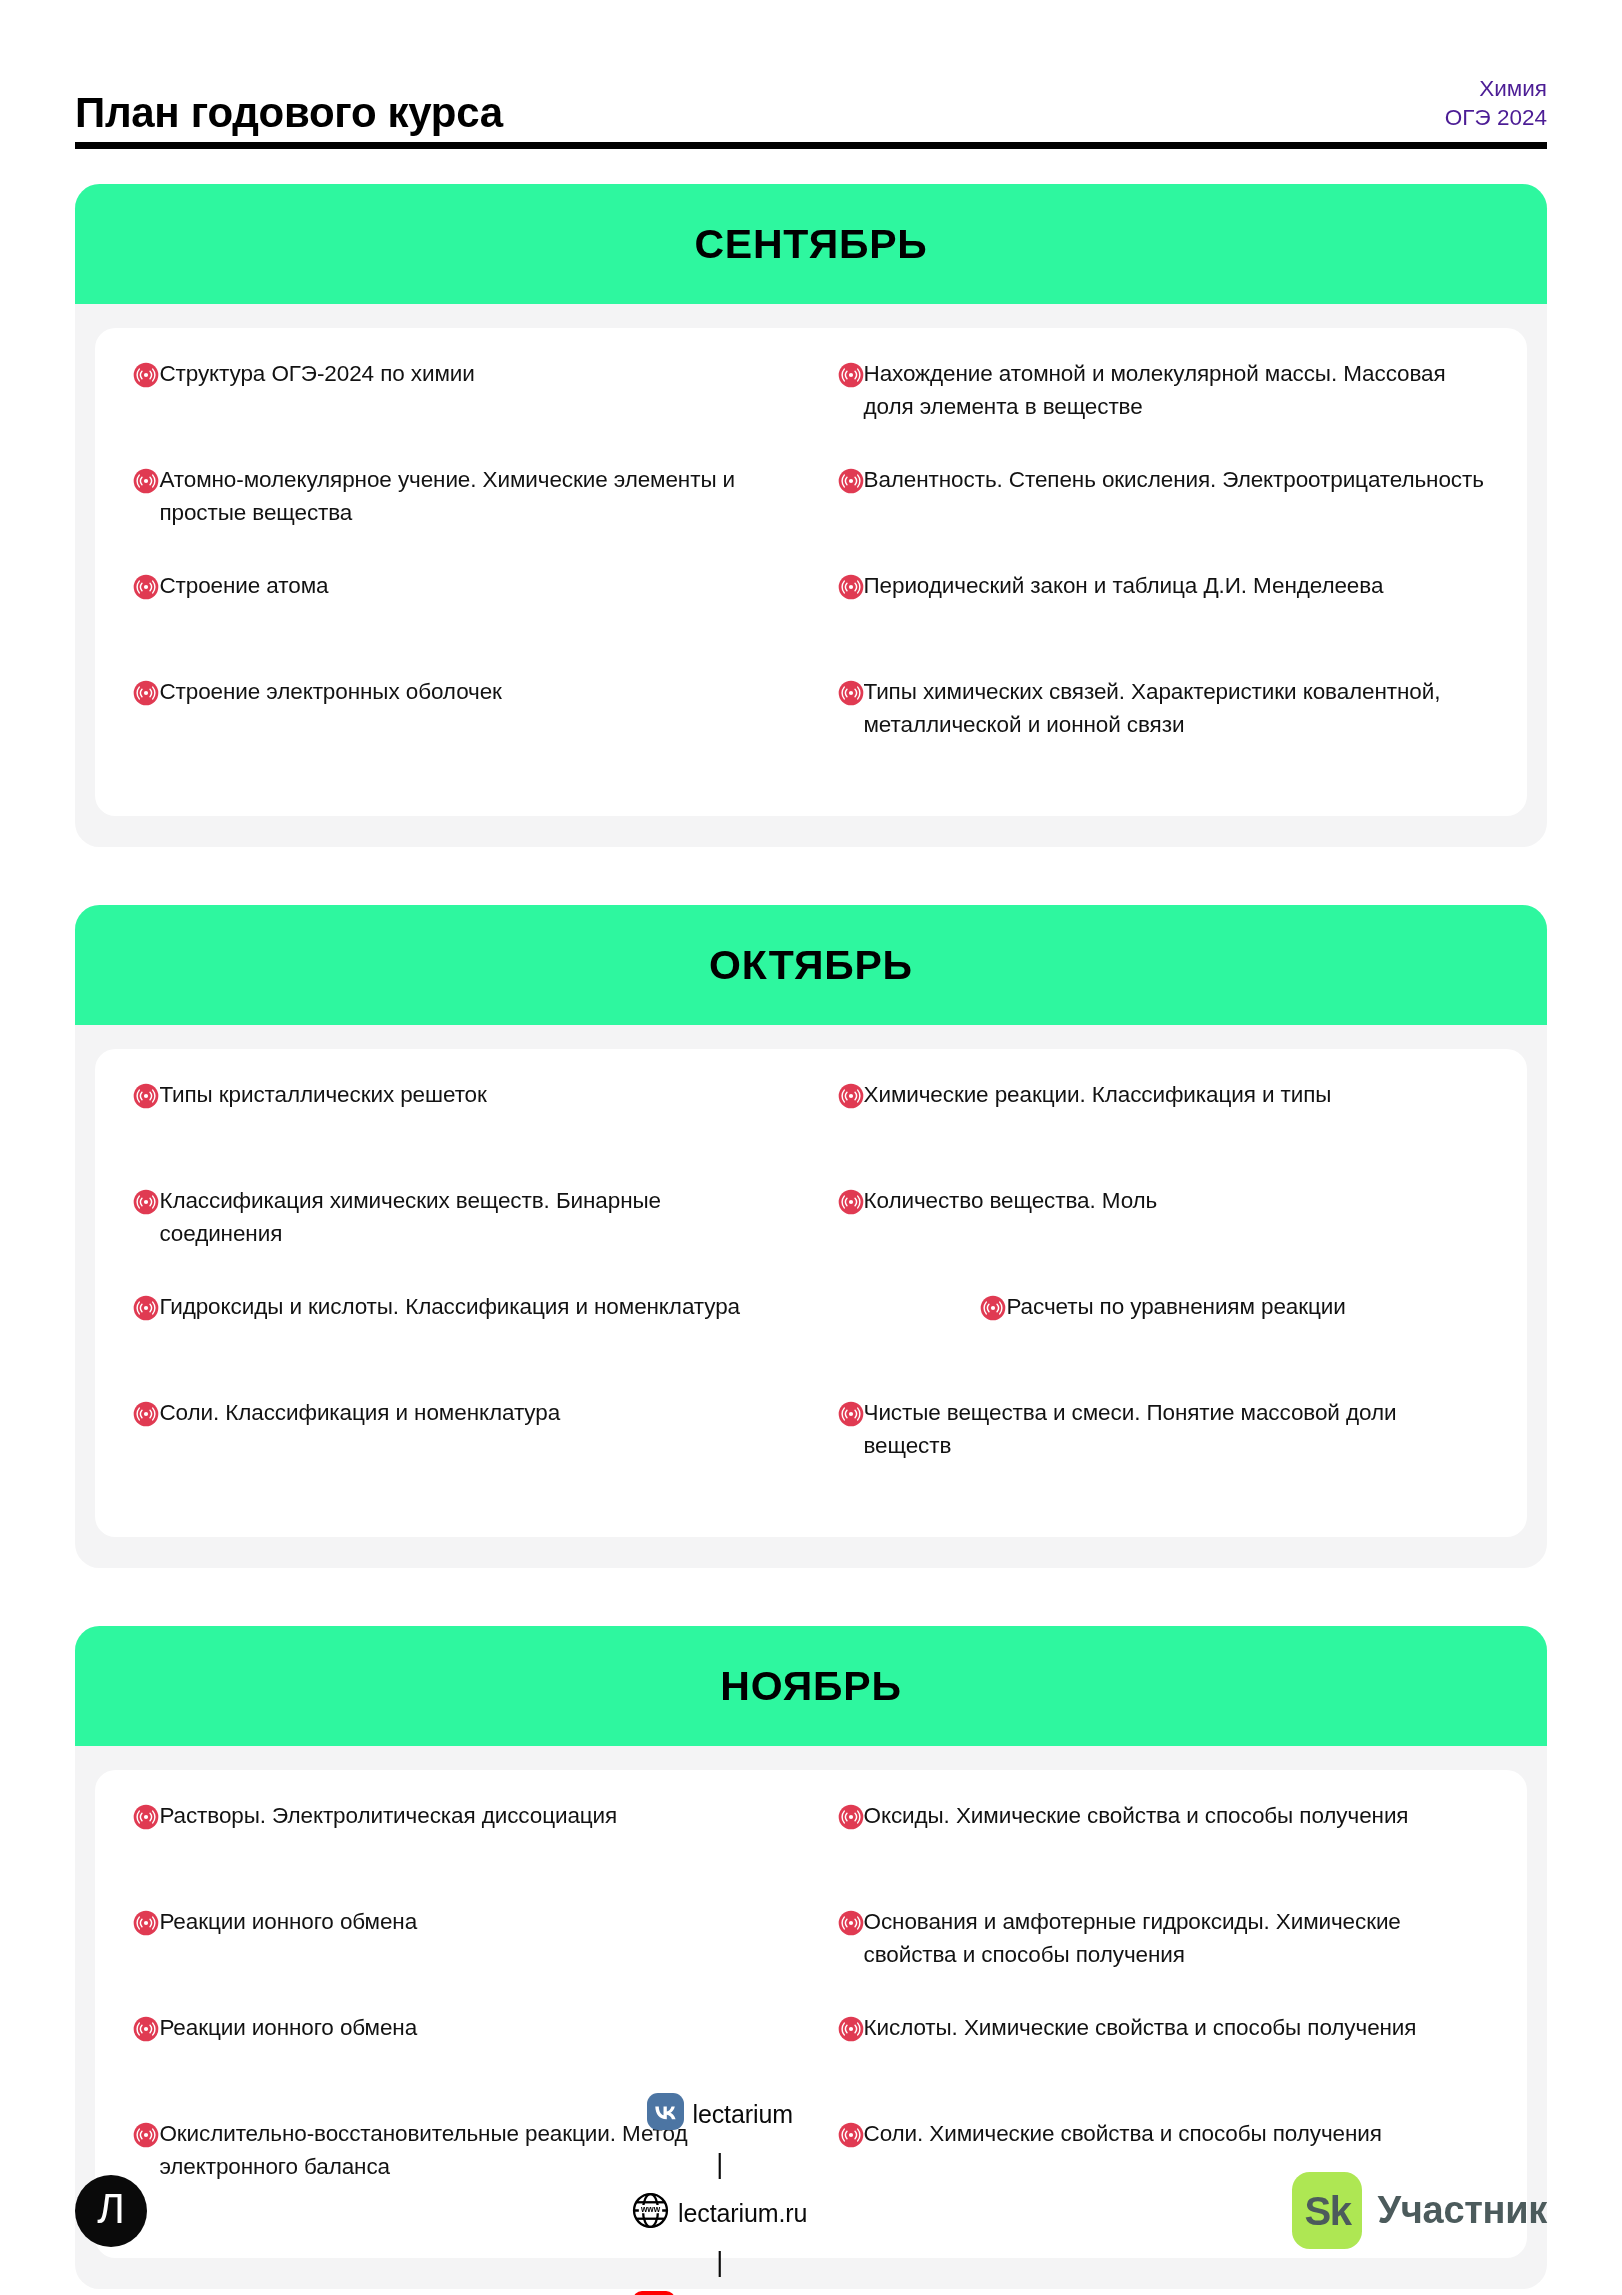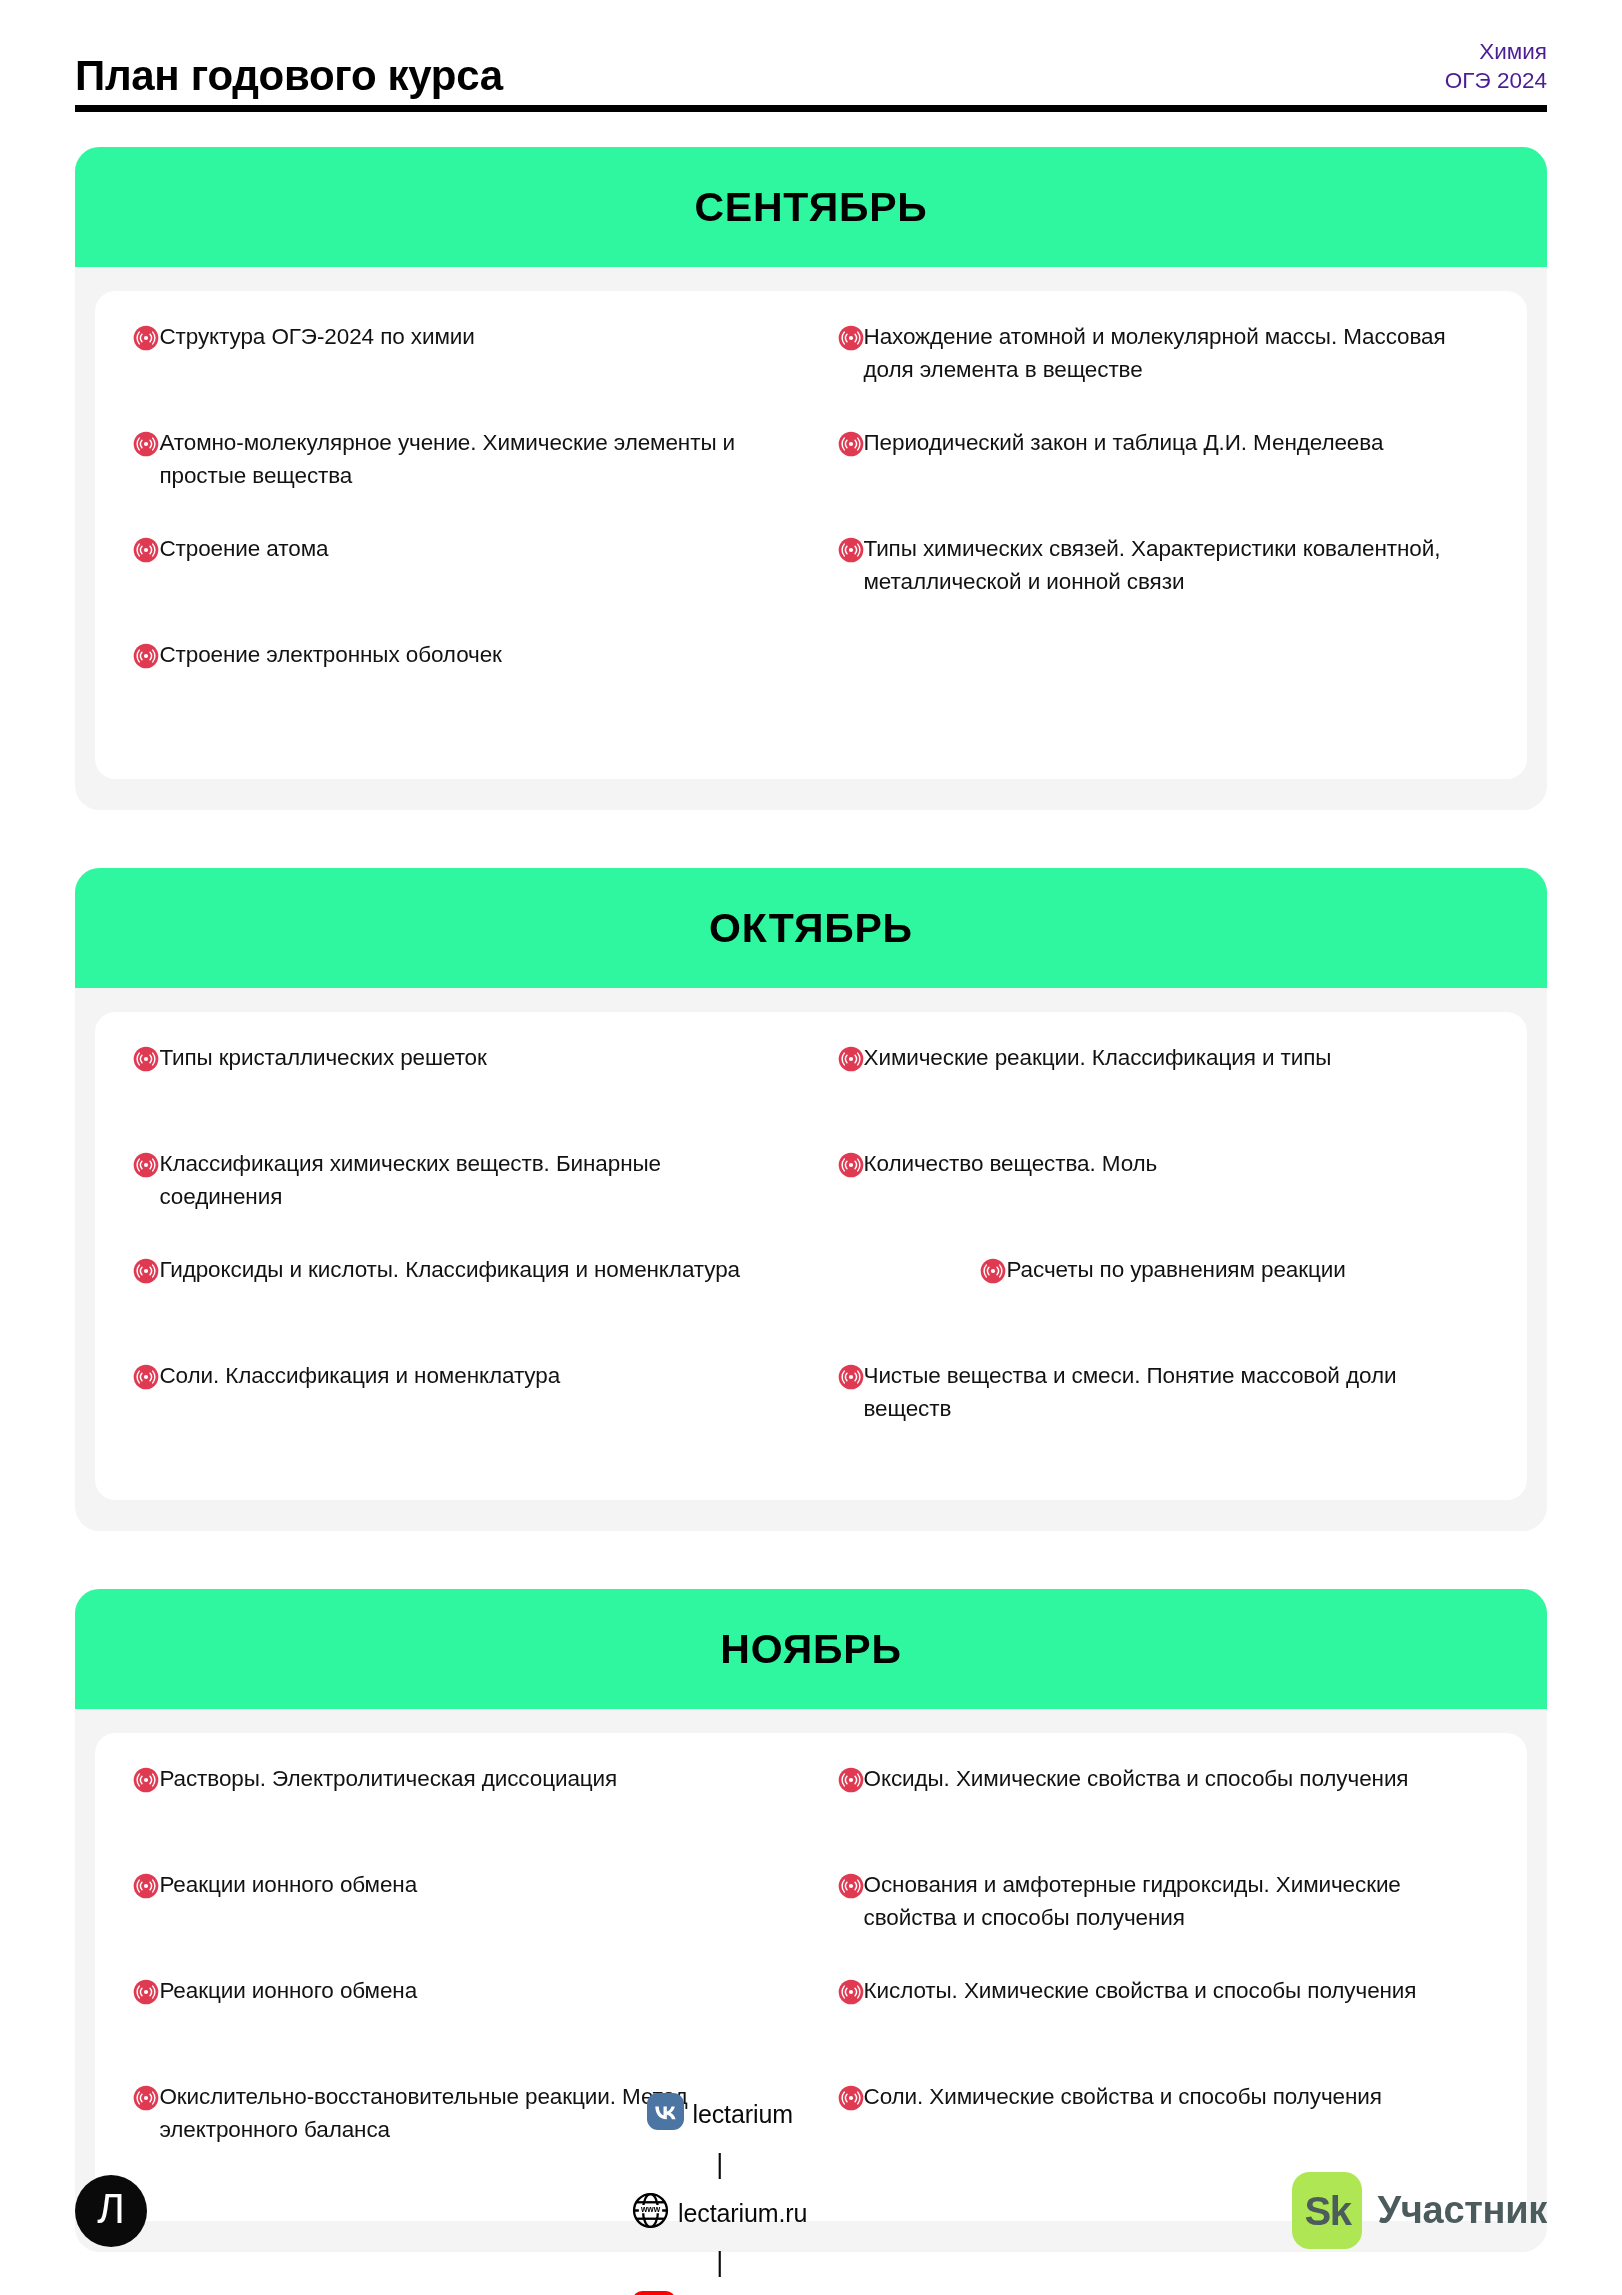--- a/index.html
+++ b/index.html
@@ -16,21 +16,21 @@
     position: relative;
     width: 1622px;
     height: 2295px;
     background: #ffffff;
     padding: 0 75px;
   }
 
   
   .page-header {
     position: relative;
-    padding-top: 37px;
+    padding-top: 74px;
     display: flex;
     align-items: flex-end;
     justify-content: space-between;
   }
 
   .header-title {
     font-size: 42px;
     font-weight: 700;
     color: #000000;
     letter-spacing: -0.3px;
@@ -256,20 +256,33 @@
                     <svg viewBox="0 0 38 38">
                       <circle cx="19" cy="19" r="18" fill="#E03A52"></circle>
                       <circle cx="19" cy="19" r="3.1" fill="#fff"></circle>
                       <path d="M13.1 13.6a8.3 8.3 0 0 0 0 10.8" fill="none" stroke="#fff" stroke-width="2.1" stroke-linecap="round"></path>
                       <path d="M24.9 13.6a8.3 8.3 0 0 1 0 10.8" fill="none" stroke="#fff" stroke-width="2.1" stroke-linecap="round"></path>
                       <path d="M9.2 10.4a13.2 13.2 0 0 0 0 17.2" fill="none" stroke="#fff" stroke-width="2.1" stroke-linecap="round"></path>
                       <path d="M28.8 10.4a13.2 13.2 0 0 1 0 17.2" fill="none" stroke="#fff" stroke-width="2.1" stroke-linecap="round"></path>
                     </svg>
                   </span>
                   <div class="topic-text">Нахождение атомной и молекулярной массы. Массовая доля элемента в веществе</div>
+                </div>
+                <div class="topic-row" style="min-height: 106px;">
+                  <span class="bullet">
+                    <svg viewBox="0 0 38 38">
+                      <circle cx="19" cy="19" r="18" fill="#E03A52"></circle>
+                      <circle cx="19" cy="19" r="3.1" fill="#fff"></circle>
+                      <path d="M13.1 13.6a8.3 8.3 0 0 0 0 10.8" fill="none" stroke="#fff" stroke-width="2.1" stroke-linecap="round"></path>
+                      <path d="M24.9 13.6a8.3 8.3 0 0 1 0 10.8" fill="none" stroke="#fff" stroke-width="2.1" stroke-linecap="round"></path>
+                      <path d="M9.2 10.4a13.2 13.2 0 0 0 0 17.2" fill="none" stroke="#fff" stroke-width="2.1" stroke-linecap="round"></path>
+                      <path d="M28.8 10.4a13.2 13.2 0 0 1 0 17.2" fill="none" stroke="#fff" stroke-width="2.1" stroke-linecap="round"></path>
+                    </svg>
+                  </span>
+                  <div class="topic-text">Валентность. Степень окисления. Электроотрицательность</div>
                 </div>
                 <div class="topic-row" style="min-height: 106px;">
                   <span class="bullet">
                     <svg viewBox="0 0 38 38">
                       <circle cx="19" cy="19" r="18" fill="#E03A52"></circle>
                       <circle cx="19" cy="19" r="3.1" fill="#fff"></circle>
                       <path d="M13.1 13.6a8.3 8.3 0 0 0 0 10.8" fill="none" stroke="#fff" stroke-width="2.1" stroke-linecap="round"></path>
                       <path d="M24.9 13.6a8.3 8.3 0 0 1 0 10.8" fill="none" stroke="#fff" stroke-width="2.1" stroke-linecap="round"></path>
                       <path d="M9.2 10.4a13.2 13.2 0 0 0 0 17.2" fill="none" stroke="#fff" stroke-width="2.1" stroke-linecap="round"></path>
                       <path d="M28.8 10.4a13.2 13.2 0 0 1 0 17.2" fill="none" stroke="#fff" stroke-width="2.1" stroke-linecap="round"></path>

